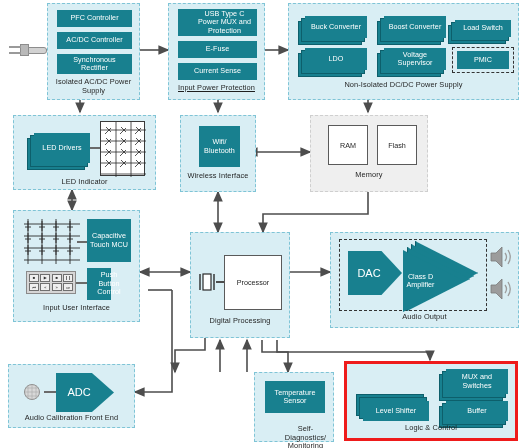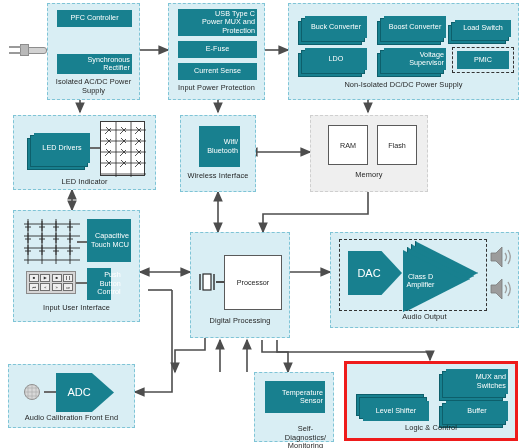--- a/index.html
+++ b/index.html
@@ -37,21 +37,21 @@
   
   .blk{
     position:absolute;
     background:#18808f;
     color:#ffffff;
     font-size:7.2px;
     line-height:8.4px;
     display:flex;
     align-items:center;
     justify-content:center;
-    text-align:right;
+    text-align:center;
     box-sizing:border-box;
     letter-spacing:.05px;
     padding:0 2px;
   }
   
   .stack{
     box-shadow:
       -3px 3px 0 0 #18808f,
       -3px 3px 0 1px #0d5f6b,
       -6px 6px 0 0 #18808f,
@@ -191,29 +191,30 @@
 
   <div style="position:absolute;left:6px;top:41px;width:42px;height:18px;">
     <div style="position:absolute;left:14px;top:3px;width:9px;height:12px;background:#b9b9b9;border:1px solid #8d8d8d;box-sizing:border-box;"></div>
     <div style="position:absolute;left:22px;top:5.5px;width:19px;height:7px;background:#d2d2d2;border:1px solid #8d8d8d;box-sizing:border-box;border-radius:0 3px 3px 0;"></div>
     <div style="position:absolute;left:3px;top:5px;width:12px;height:1.6px;background:#9a9a9a;"></div>
     <div style="position:absolute;left:3px;top:11px;width:12px;height:1.6px;background:#9a9a9a;"></div>
   </div>
 
   <div class="group" style="left:47px;top:3px;width:93px;height:97px;">
     <div class="blk" style="left:9px;top:6px;width:75px;height:17px;">PFC Controller</div>
+    <div class="blk" style="left:9px;top:28px;width:75px;height:17px;">AC/DC Controller</div>
     <div class="blk" style="left:9px;top:50px;width:75px;height:20px;">Synchronous Rectifier</div>
     <div class="group-label" style="top:74px;">Isolated AC/DC Power Supply</div>
   </div>
 
   <div class="group" style="left:168px;top:3px;width:97px;height:97px;">
     <div class="blk" style="left:9px;top:5px;width:79px;height:27px;padding-left:16px;">USB Type C Power MUX and Protection</div>
     <div class="blk" style="left:9px;top:37px;width:79px;height:17px;">E-Fuse</div>
     <div class="blk" style="left:9px;top:59px;width:79px;height:17px;">Current Sense</div>
-    <div class="group-label" style="top:80px;">Input Power Protection</div>
+    <div class="group-label" style="top:80px;text-decoration:underline;">Input Power Protection</div>
   </div>
 
   <div class="group" style="left:288px;top:3px;width:231px;height:97px;">
     <div class="blk stack" style="left:16px;top:12px;width:62px;height:22px;">Buck Converter</div>
     <div class="blk stack" style="left:95px;top:12px;width:62px;height:22px;">Boost Converter</div>
     <div class="blk stack" style="left:166px;top:16px;width:56px;height:17px;">Load Switch</div>
     <div class="blk stack" style="left:16px;top:44px;width:62px;height:22px;">LDO</div>
     <div class="blk stack" style="left:95px;top:44px;width:62px;height:22px;">Voltage Supervisor</div>
     <div class="dashbox" style="left:163px;top:43px;width:62px;height:26px;"></div>
     <div class="blk" style="left:168px;top:47px;width:52px;height:18px;">PMIC</div>

